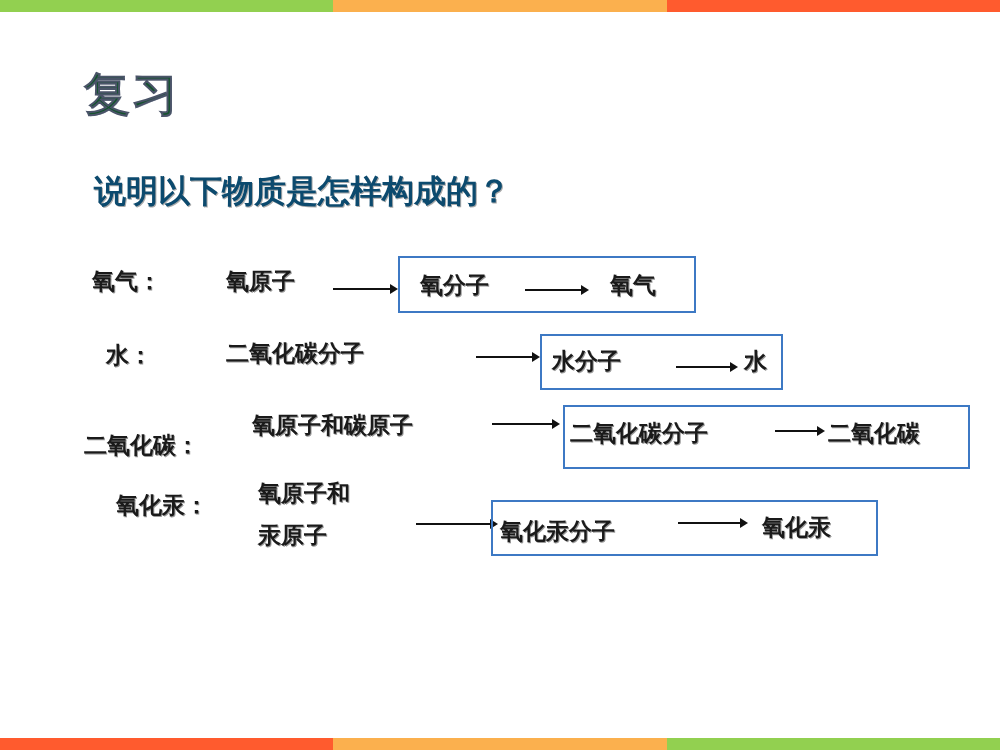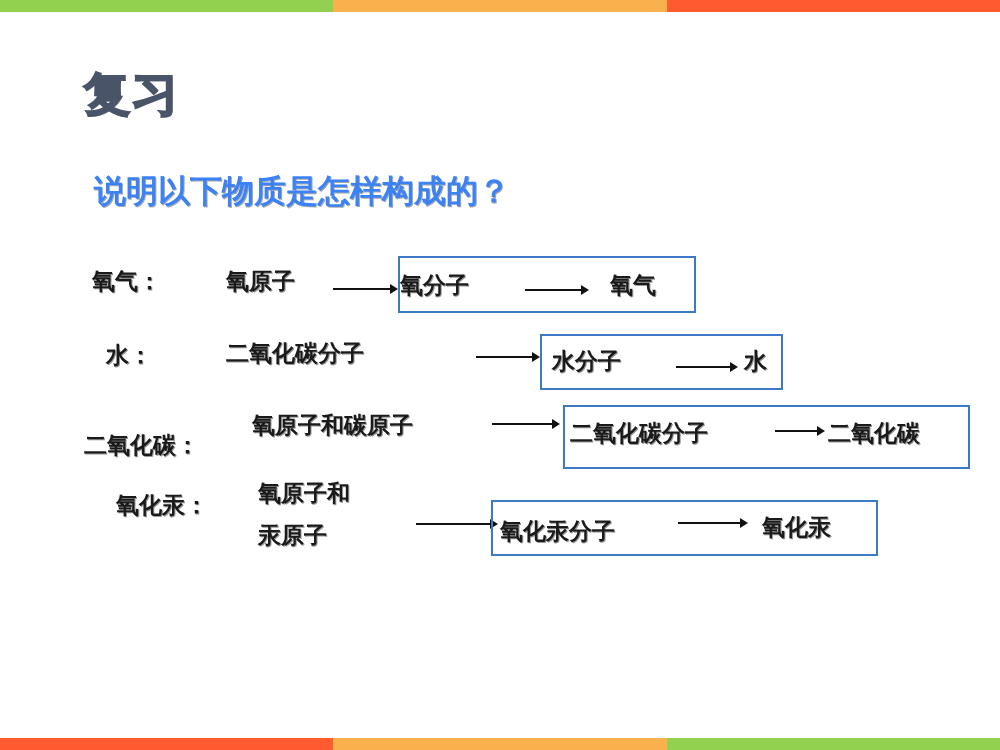--- a/index.html
+++ b/index.html
@@ -8,28 +8,28 @@
       background: #ffffff;
       font-family: "DejaVu Sans", "Liberation Sans", sans-serif;
       color: #111;
     }
     .bar { position: absolute; left: 0; width: 1000px; height: 12px; display: flex; }
     .bar.top { top: 0; }
     .bar.bottom { bottom: 0; }
     .bar span { flex: 1; height: 100%; }
     .title {
       position: absolute; left: 84px; top: 64px;
-      font-size: 46px; font-weight: bold; letter-spacing: 2px;
-      color: #737373;
+      font-size: 46px; font-weight: normal; letter-spacing: 2px;
+      color: #14532d;
       -webkit-text-stroke: 2px #4a5468;
       text-shadow: 1px 1px 0 #8a93a3;
     }
     .question {
       position: absolute; left: 94px; top: 170px;
-      font-size: 32px; font-weight: bold; color: #3b82f6;
+      font-size: 32px; font-weight: bold; color: #0c4a6e;
       text-shadow: 1px 1px 0 #aaa;
     }
     .t { position: absolute; font-size: 23px; font-weight: bold; color: #1a1a1a; white-space: nowrap; text-shadow: 1px 1px 0 #999; }
     .box { position: absolute; border: 2px solid #3d79c4; box-sizing: border-box; }
     .arrow { position: absolute; height: 2px; background: #111; }
     .arrow::after {
       content: ""; position: absolute; right: -2px; top: -4px;
       border-left: 8px solid #111; border-top: 5px solid transparent; border-bottom: 5px solid transparent;
     }
   </style>
@@ -43,21 +43,21 @@
 </div>
 
 <div class="title">复习</div>
 <div class="question">说明以下物质是怎样构成的？</div>
 
 <div>
   <div class="t" style="left:92px;top:266px">氧气：</div>
   <div class="t" style="left:226px;top:266px">氧原子</div>
   <div class="arrow" style="left:333px;top:288px;width:63px"></div>
   <div class="box" style="left:398px;top:256px;width:298px;height:57px"></div>
-  <div class="t" style="left:400px;top:270px">氧分子</div>
+  <div class="t" style="left:420px;top:270px">氧分子</div>
   <div class="arrow" style="left:525px;top:289px;width:62px"></div>
   <div class="t" style="left:610px;top:270px">氧气</div>
 </div>
 
 <div>
   <div class="t" style="left:106px;top:340px">水：</div>
   <div class="t" style="left:226px;top:338px">二氧化碳分子</div>
   <div class="arrow" style="left:476px;top:356px;width:62px"></div>
   <div class="box" style="left:540px;top:334px;width:243px;height:56px"></div>
   <div class="t" style="left:552px;top:346px">水分子</div>

